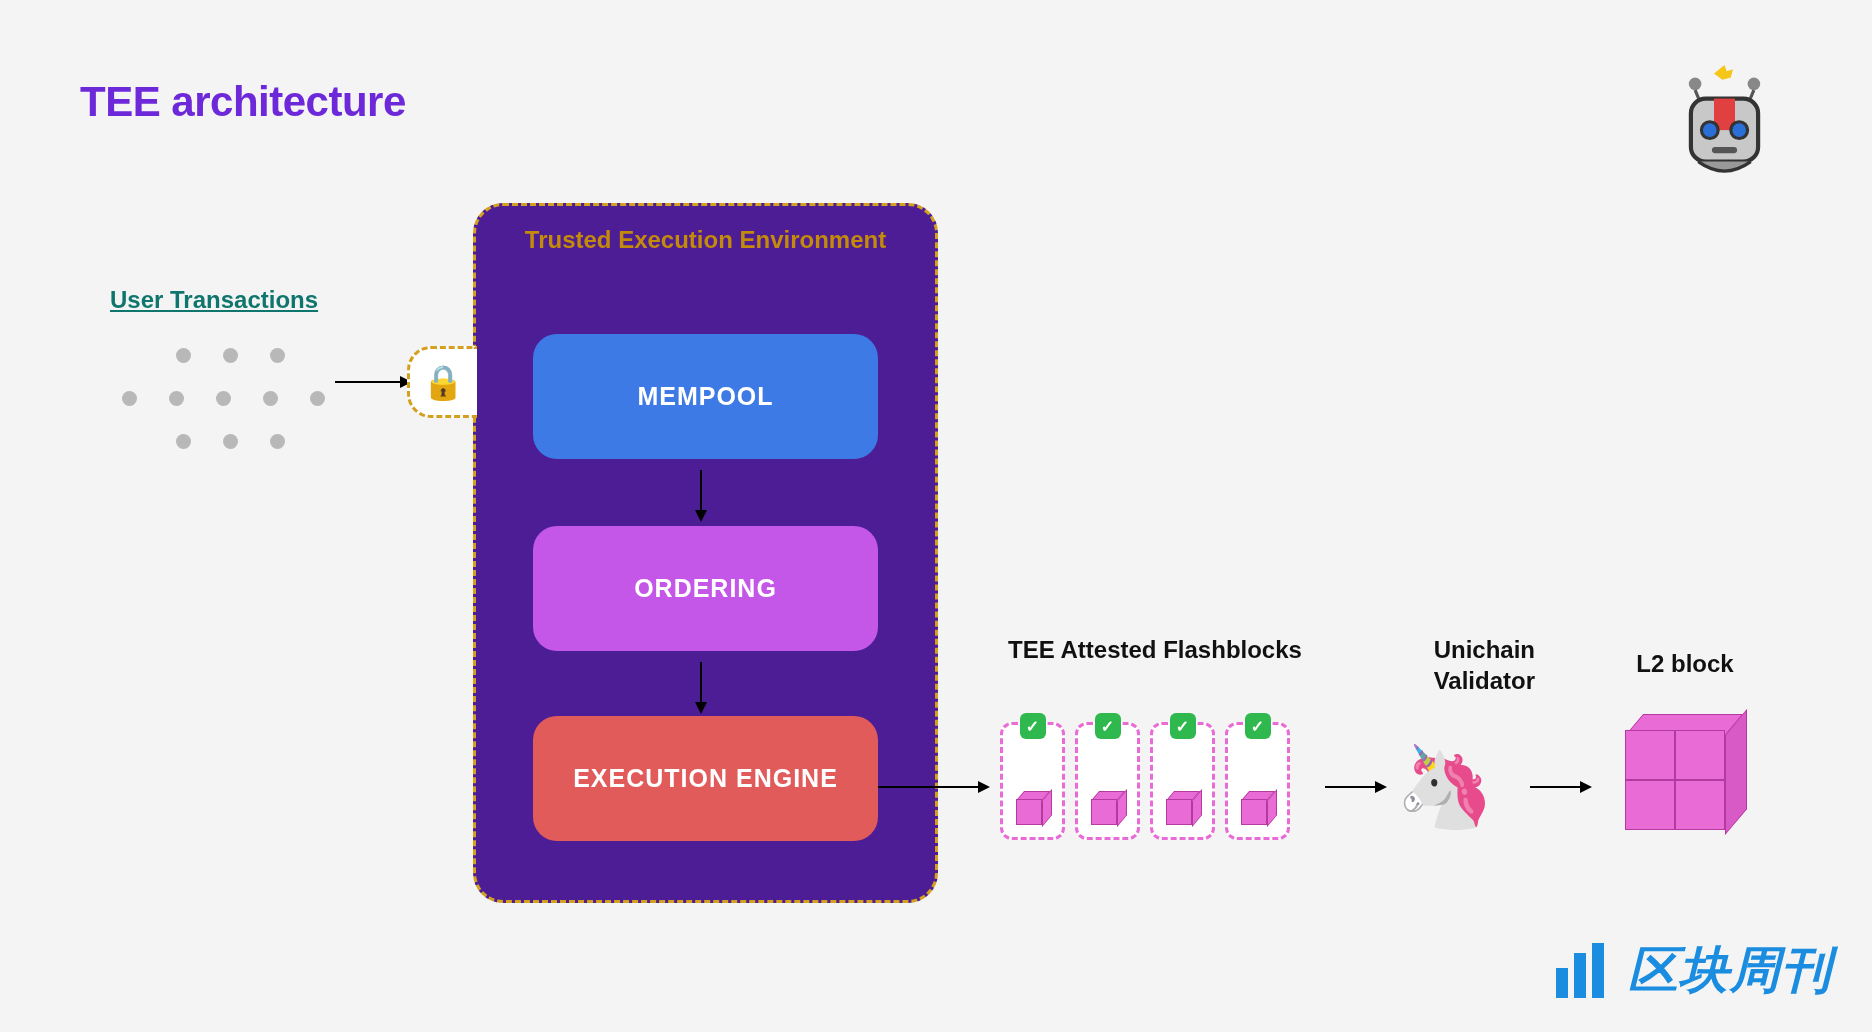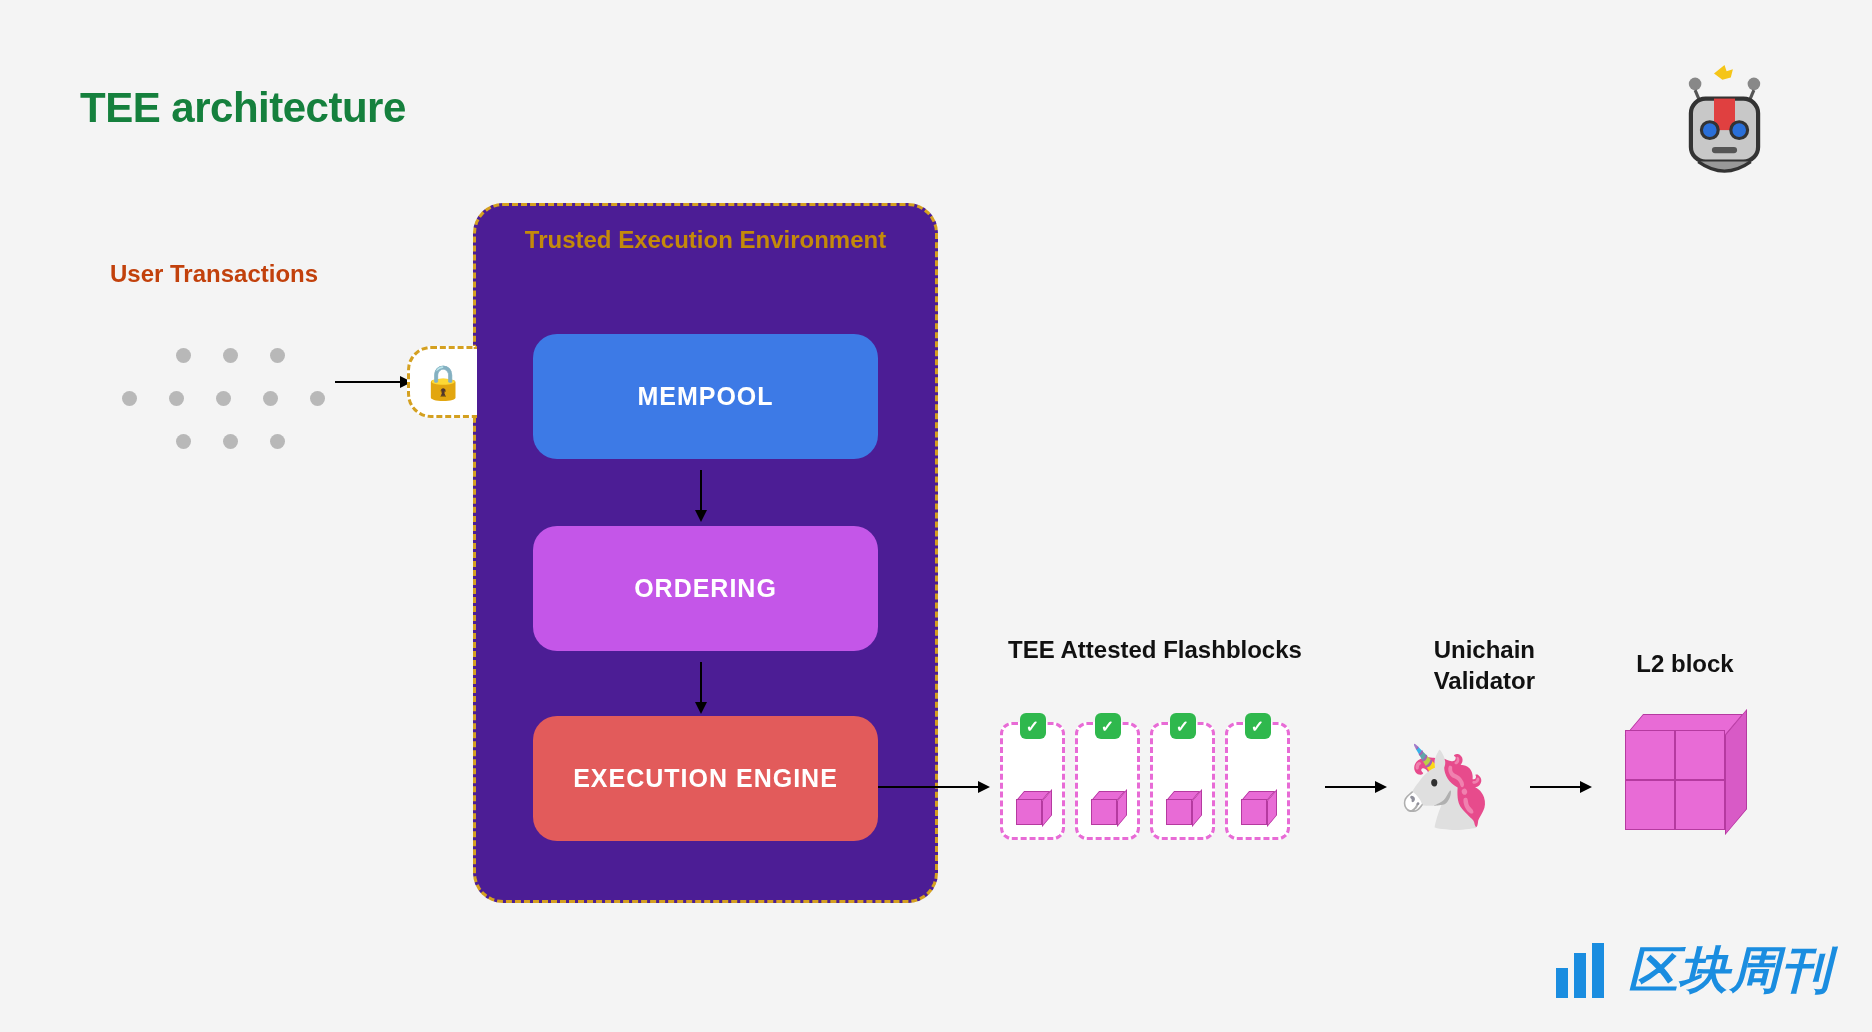--- a/index.html
+++ b/index.html
@@ -6,42 +6,43 @@
   body {
     font-family: -apple-system, BlinkMacSystemFont, "Segoe UI", Helvetica, Arial, sans-serif;
     background: #f4f4f4;
     width: 1872px;
     height: 1032px;
     position: relative;
     overflow: hidden;
   }
   .title {
     position: absolute;
-    top: 84px;
+    top: 78px;
     left: 80px;
     font-size: 42px;
     font-weight: 700;
-    color: #15803d;
+    color: #6d28d9;
     letter-spacing: -0.5px;
     text-align: center;
   }
   .robot-logo {
     position: absolute;
     top: 65px;
     right: 95px;
     width: 105px;
     height: 115px;
   }
   .user-tx-label {
     position: absolute;
-    top: 260px;
+    top: 286px;
     left: 110px;
     font-size: 24px;
     font-weight: 700;
-    color: #c2410c;
+    color: #0f766e;
+    text-decoration: underline;
   }
   .dots {
     position: absolute;
     top: 320px;
     left: 113px;
     width: 220px;
   }
   .dot-row { display: flex; gap: 32px; margin: 28px 0; justify-content: center;}
   .dot-row.r1 { margin-left: 14px; }
   .dot-row.r3 { margin-left: 14px; }

